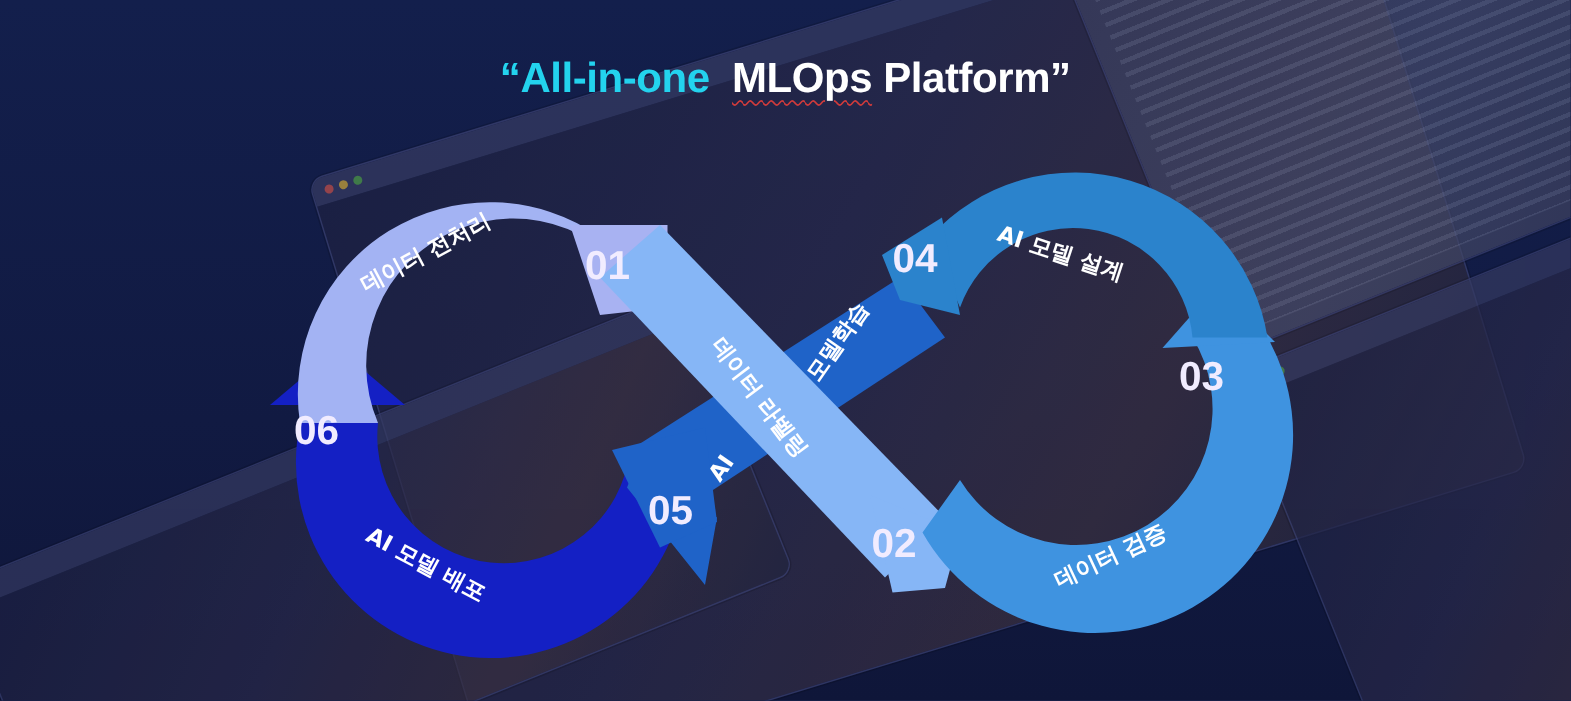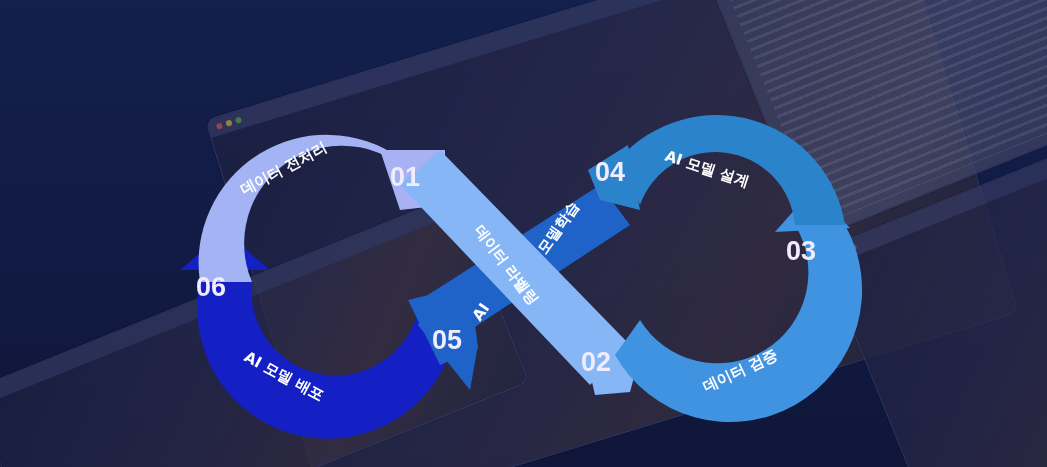--- a/index.html
+++ b/index.html
@@ -79,20 +79,21 @@
           <span class="dot" style="background:#4f9a4a"></span>
         </div>
       <div class="body"></div>
     </div>
     <div class="win" style="left:-30px; top:390px; width:520px; height:200px; transform: rotate(-22deg); opacity:.7;">
       <div class="bar"></div>
       <div class="body"></div>
     </div>
   </div>
 
+  <div class="title"><span class="accent">“All-in-one</span><span>  </span><span class="ml">MLOps</span><span> Platform”</span></div>
 
   <svg class="loop" width="1047" height="467" viewBox="0 0 1047 467">
 
     <g>
       <path d="M 455 335 A 128 128 0 0 1 200 282 L 252 282 A 78 78 0 0 0 420 300 Z" fill="#1420c4"></path>
       <polygon points="180,270 270,270 225,232" fill="#1420c4"></polygon>
     </g>
 
     <g>
       <path d="M 200 282 A 128 128 0 0 1 400 158 L 432 205 A 78 78 0 0 0 252 282 Z" fill="#a3b3f3"></path>

